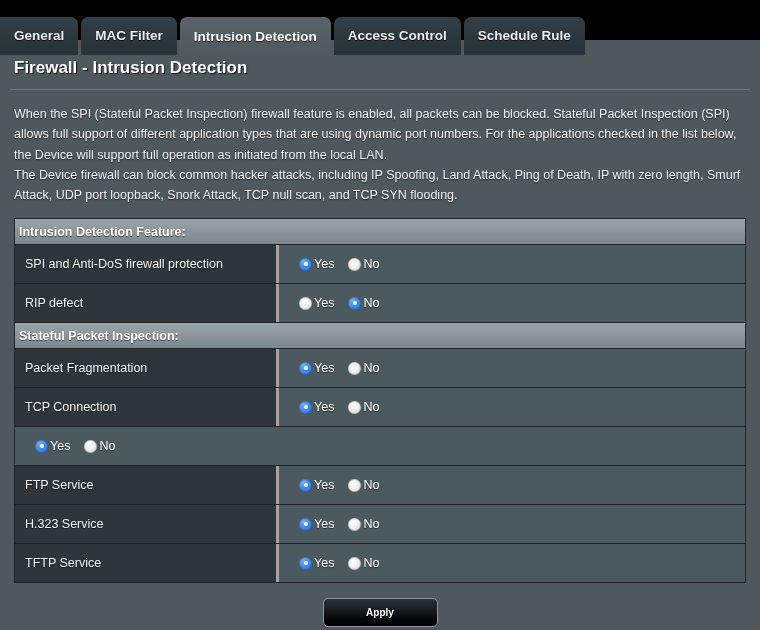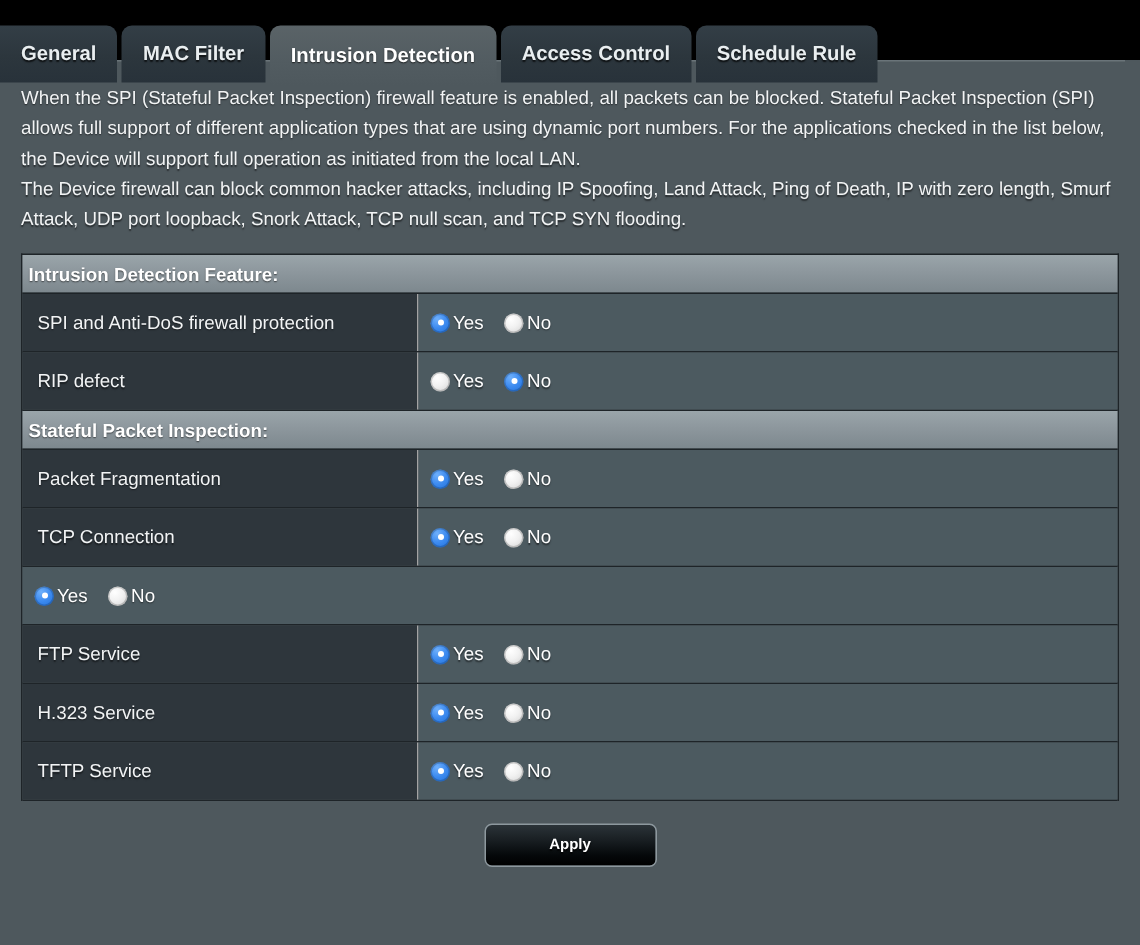--- a/index.html
+++ b/index.html
@@ -107,30 +107,30 @@
 
   .row .cell-label {
     width: 264px;
     flex: 0 0 264px;
     background: #2e363c;
     display: flex;
     align-items: center;
     padding-left: 10px;
     font-size: 12.5px;
     color: #f2f4f5;
-    border-right: 1px solid #a3a3a3;
+    border-right: 3px solid #a3a3a3;
     text-shadow: 0 1px 1px rgba(0,0,0,0.5);
   }
 
   .row .cell-value {
     flex: 1 1 auto;
     background: #4c5a60;
     display: flex;
     align-items: center;
-    padding-left: 8px;
+    padding-left: 20px;
   }
 
   
   .radio-group {
     display: flex;
     align-items: center;
   }
   .radio-opt {
     display: flex;
     align-items: center;
@@ -191,20 +191,21 @@
 <div id="tabbar">
     <div class="tab first">General</div>
     <div class="tab">MAC Filter</div>
     <div class="tab active">Intrusion Detection</div>
     <div class="tab">Access Control</div>
     <div class="tab">Schedule Rule</div>
   </div>
 
 <div id="page">
 
+  <div id="page-title">Firewall - Intrusion Detection</div>
   <div id="title-rule"></div>
 
   <div id="desc">
     <p>When the SPI (Stateful Packet Inspection) firewall feature is enabled, all packets can be blocked. Stateful Packet Inspection (SPI) allows full support of different application types that are using dynamic port numbers.  For the applications checked in the list below, the Device will support full operation as initiated from the local LAN.</p>
     <p>The Device firewall can block common hacker attacks, including IP Spoofing, Land Attack, Ping of Death, IP with zero length, Smurf Attack, UDP port loopback, Snork Attack, TCP null scan, and TCP SYN flooding.</p>
   </div>
 
   <div id="table">
       <div class="sect-head">Intrusion Detection Feature:</div>
       <div class="row">

